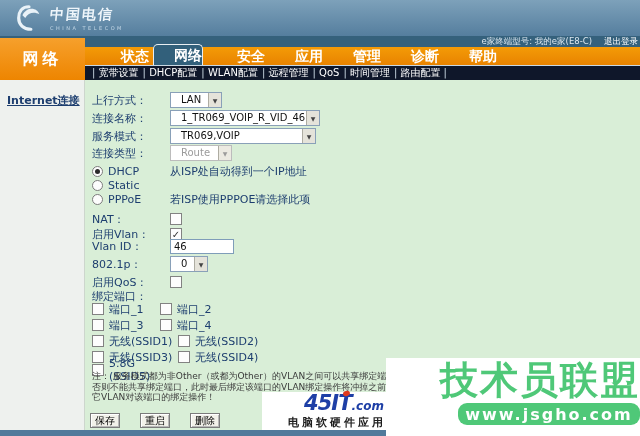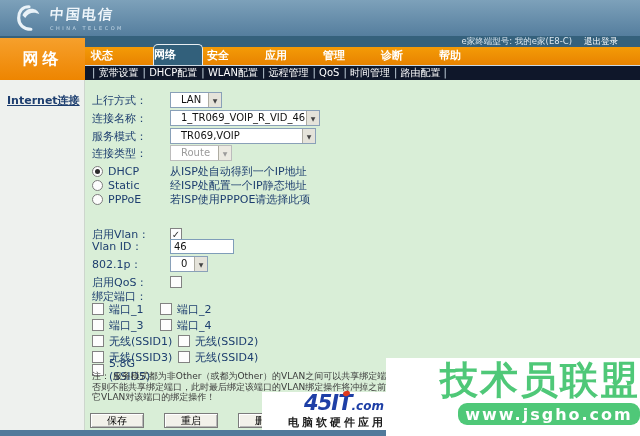--- a/index.html
+++ b/index.html
@@ -10,32 +10,32 @@
   
   .header { position:absolute; left:0; top:0; width:640px; height:36px;
             background:linear-gradient(#7da1ba,#557e9e); }
   .logo-wrap { position:absolute; left:14px; top:3px; display:flex; align-items:center; }
   .logo-icon { width:30px; height:30px; }
   .brand { margin-left:6px; color:#eef5fa; }
   .brand-cn { font-size:14px; font-weight:bold; transform:skewX(-6deg); letter-spacing:2px; }
   .brand-en { font-size:5px; letter-spacing:2.5px; color:#c4d8e6; margin-top:1px; }
 
   .topstrip { position:absolute; left:0; top:36px; width:640px; height:11px; background:#35617c;
-              display:flex; align-items:center; justify-content:flex-end; padding-right:22px;
+              display:flex; align-items:center; justify-content:flex-end; padding-right:2px;
               color:#dbe7ef; font-size:8.5px; line-height:11px; white-space:nowrap; }
   .topstrip .logout { margin-left:12px; color:#fff; cursor:pointer; }
 
   
   .section-block { position:absolute; left:0; top:38px; width:85px; height:42px;
                    background:linear-gradient(#f6a02c,#ee8500);
                    color:#fff; font-size:16px; font-weight:bold; letter-spacing:4px;
                    display:flex; align-items:center; justify-content:center; }
   .navbar { position:absolute; left:85px; top:47px; width:555px; height:18px;
             background:linear-gradient(#f49b07,#e88300); display:flex; align-items:flex-end; padding-left:6px; }
-  .tab { width:58px; text-align:left; color:#fff; font-size:11px; font-weight:bold;
+  .tab { width:58px; text-align:right; color:#fff; font-size:14px; font-weight:bold;
          line-height:18px; cursor:pointer; }
   .tab.active { background:#32607b; border:1px solid #e8eef2; border-bottom:none;
                 border-radius:5px 5px 0 0; height:21px; line-height:20px; width:50px; margin:0 4px; }
   .subnav { position:absolute; left:85px; top:65px; width:555px; height:15px; background:#0f172a;
             border-top:1px solid #c9d8e2; color:#fff; font-size:10px; line-height:14px;
             display:flex; padding-left:6px; white-space:nowrap; }
   .subnav-item { cursor:pointer; }
   .subnav-item::before { content:"| "; color:#cfdde7; cursor:default; }
   .subnav::after { content:"|"; color:#cfdde7; }
   .subnav-item { margin-right:2px; padding:0 1px; }
@@ -70,21 +70,21 @@
   .cb { width:12px; height:12px; border:1px solid #828282; background:#fdfdfd; display:inline-flex;
         align-items:center; justify-content:center; font-size:10px; color:#333; flex:none; cursor:pointer; }
   .cb.checked::after { content:"\2713"; }
   .cbl { color:#1d3e6f; font-size:11px; margin-left:5px; }
   .cb-group { display:flex; align-items:center; width:68px; flex:none; }
   .cb-group.wide { width:86px; }
 
   .note { position:absolute; left:7px; top:291px; color:#3a3a3a; font-size:9px; line-height:10.5px; }
 
   .btnrow { position:absolute; left:5px; top:332px; height:16px; display:flex; align-items:center; }
-  .btn { min-width:28px; height:15px; font-size:10px; line-height:13px; padding:0 16px; text-align:center;
+  .btn { min-width:28px; height:15px; font-size:10px; line-height:13px; padding:0 4px; text-align:center;
          background:#f2f1ea; border:1px solid #7b7b7b; color:#000; cursor:pointer;
          box-shadow:inset 1px 1px 0 #fff, inset -1px -1px 0 #b8b8b8; font-family:inherit; }
   .btn + .btn { margin-left:20px;text-align:right; }
 
   .bottombar { position:absolute; left:0; top:430px; width:640px; height:6px; background:#517a9b; }
 
   
   .wm45 { position:absolute; left:262px; top:392px; width:164px; height:38px; background:#fff;
           display:flex; flex-direction:column; align-items:center; justify-content:center; z-index:5; }
   .w45-line { position:relative; font-style:italic; font-weight:bold; color:#1e3fa6; line-height:20px; }
@@ -186,29 +186,32 @@
 
     <div class="row" style="top:83px">
       <span class="radio checked"></span>
       <span class="rlbl">DHCP</span>
       <span class="desc">从ISP处自动得到一个IP地址</span>
     </div>
 
     <div class="row" style="top:97px">
       <span class="radio"></span>
       <span class="rlbl">Static</span>
-      <span class="desc">经ISP处配置一个IP静态地址</span>
     </div>
 
     <div class="row" style="top:111px">
       <span class="radio"></span>
       <span class="rlbl">PPPoE</span>
       <span class="desc">若ISP使用PPPOE请选择此项</span>
     </div>
 
+    <div class="row" style="top:131px">
+      <span class="lbl">NAT：</span>
+      <span class="cb"></span>
+    </div>
 
     <div class="row" style="top:146px">
       <span class="lbl">启用Vlan：</span>
       <span class="cb checked"></span>
     </div>
 
     <div class="row" style="top:158px">
       <span class="lbl">Vlan ID：</span>
       <input class="tinput" type="text" value="46" style="">
     </div>

